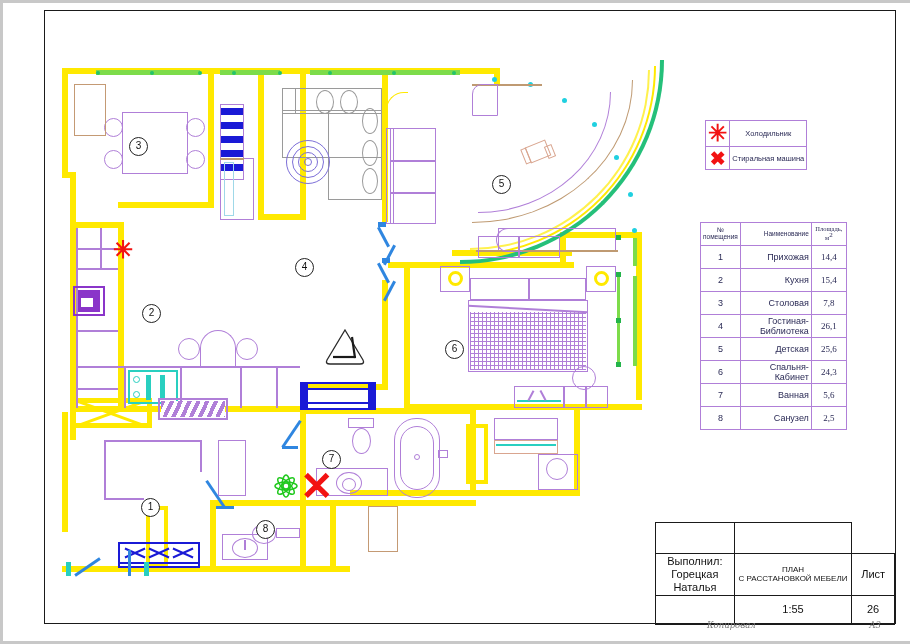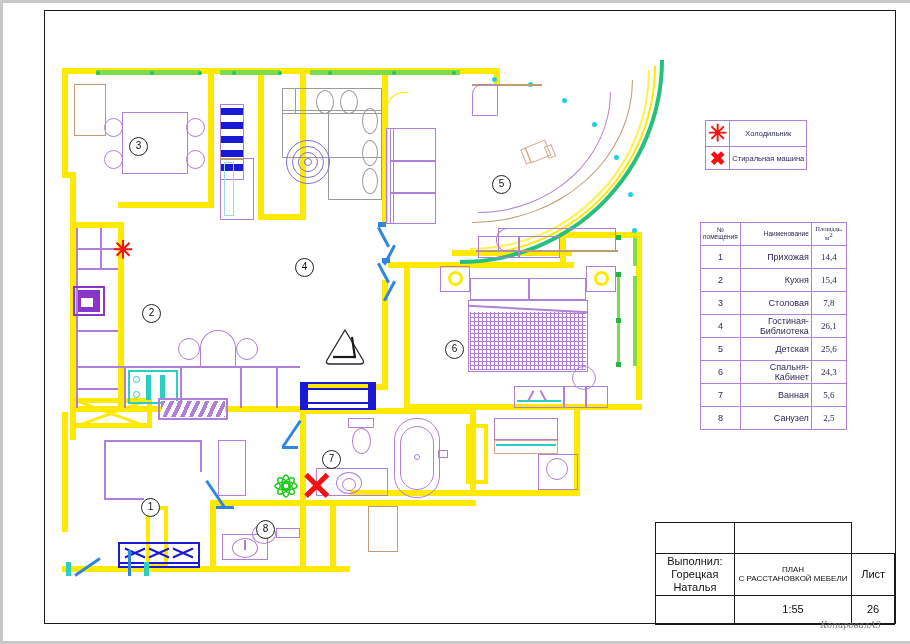--- a/index.html
+++ b/index.html
@@ -38,21 +38,21 @@
   #room-table .cname{width:66px;text-align:right;margin-top:48px;}
   #room-table .ca{width:30px;font-family:Liberation Serif, serif;}
   .sup{font-size:7px;vertical-align:super;}
 
   
   .tblock{position:absolute;left:655px;top:522px;width:240px;height:96px;}
   .tblock table{border-collapse:collapse;width:240px;}
   .tblock td{border:1px solid #1a1a1a;font-size:11px;text-align:center;
              vertical-align:middle;line-height:1.18;color:#111;}
   .stamp{position:absolute;left:655px;top:620px;width:240px;
-         display:flex;justify-content:flex-end;}
+         display:flex;justify-content:space-between;}
   .stamp span{font-size:8.5px;color:#777;font-family:"DejaVu Serif",serif;font-style:italic;}
 
   
   .w{position:absolute;background:#ffe900;}            
   .pl{position:absolute;background:#b07fd8;}           
   .plo{position:absolute;border:1.3px solid #b07fd8;box-sizing:border-box;}
   .brn{position:absolute;background:#bf9a72;}          
   .grn{position:absolute;background:#7ddc4a;}          
   .gry{position:absolute;border:1.2px solid #9a9a9a;box-sizing:border-box;}
   .blu{position:absolute;background:#1a1ad6;}

